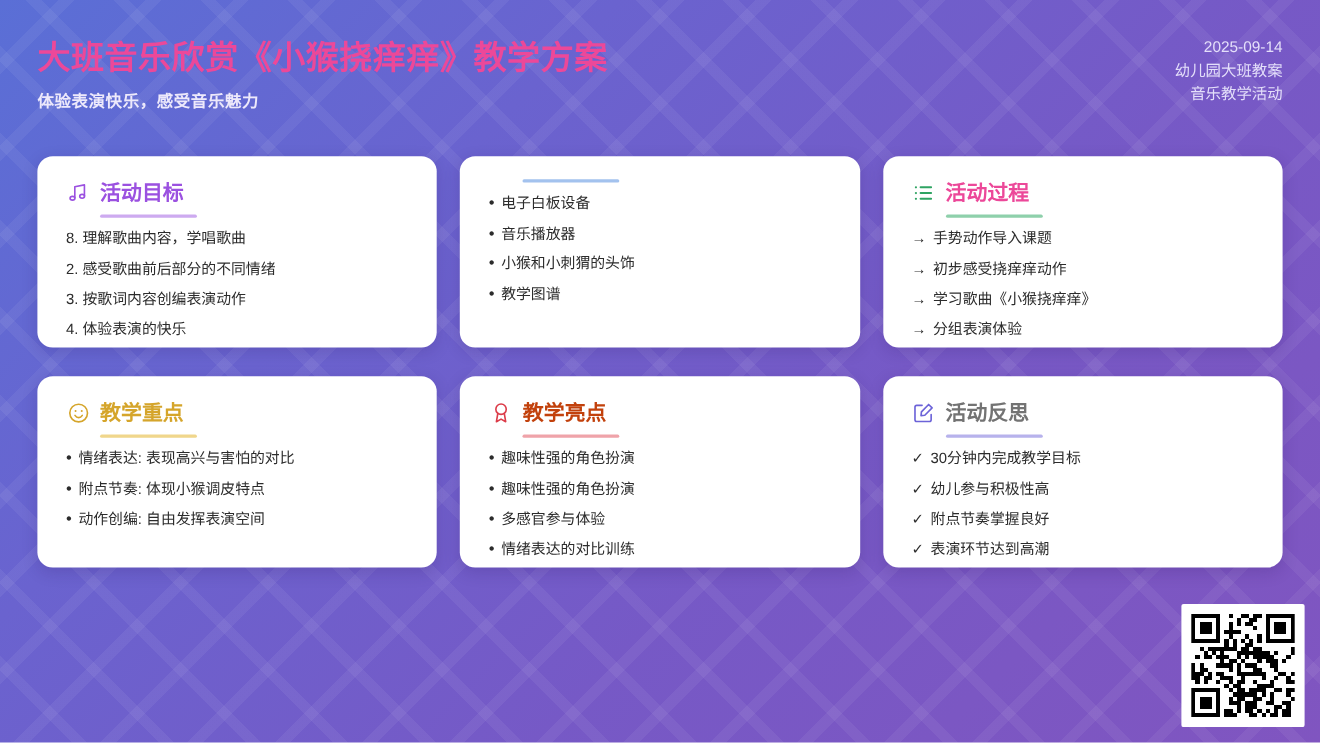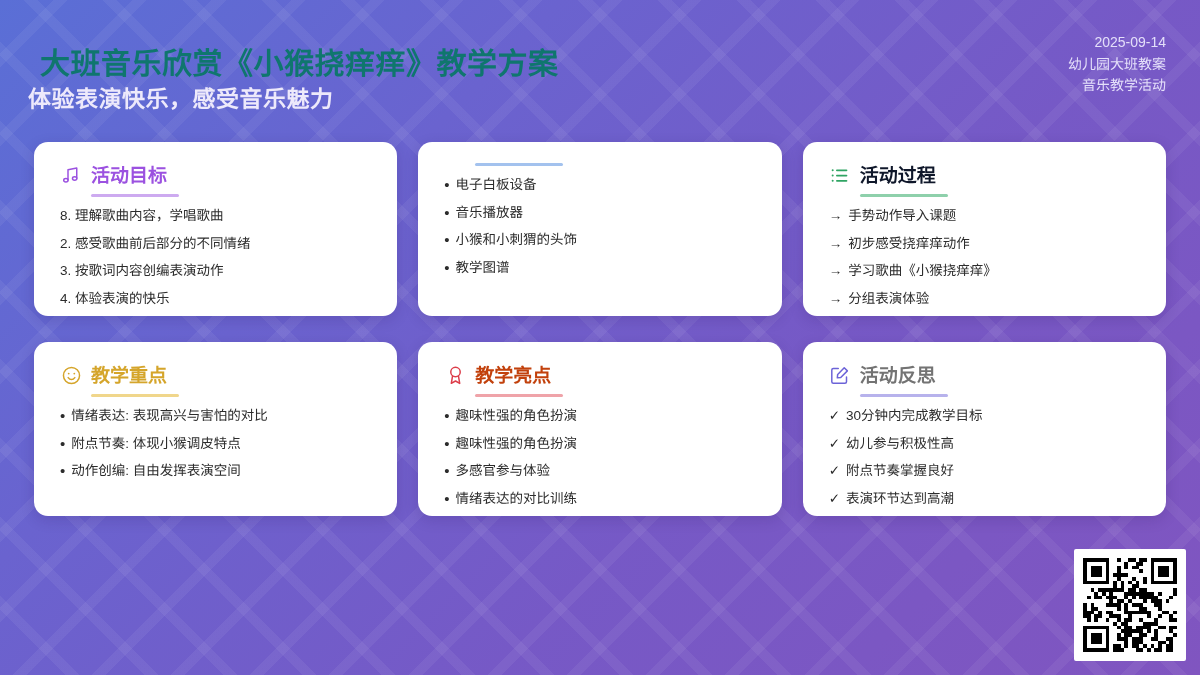--- a/index.html
+++ b/index.html
@@ -22,27 +22,27 @@
         rgba(255,255,255,0.055) 46px,
         rgba(255,255,255,0.055) 56px),
       linear-gradient(135deg,#5a6fd6 0%,#6a63cf 30%,#7659c6 62%,#8055c0 100%);
   }
 
   
   .header {
     position:absolute; left:0; top:0; width:1200px; height:128px;
   }
   .title {
-    position:absolute; left:40px; top:28px;
-    font-size:30px; font-weight:bold; color:#0f766e;
-    letter-spacing:0.5px; white-space:nowrap;margin-top:11px;
+    position:absolute; left:34px; top:28px;
+    font-size:30px; font-weight:bold; color:#ec4899;
+    letter-spacing:0.5px; white-space:nowrap;
   }
   .subtitle {
-    position:absolute; left:28px; top:80px;
-    font-size:23px; font-weight:bold; color:#ede9fb;
+    position:absolute; left:34px; top:80px;
+    font-size:15px; font-weight:bold; color:#ede9fb;
     letter-spacing:0.5px; white-space:nowrap;
   }
   .meta {
     position:absolute; right:34px; top:32px;
     text-align:right; line-height:1.55;
   }
   .meta-line { font-size:14px; color:#e4dffa; white-space:nowrap; }
 
   
   .grid {
@@ -75,21 +75,21 @@
   .items li {
     font-size:13.5px; color:#2c2c2c; line-height:1.52;
     margin-bottom:7px; display:flex; gap:6px; white-space:nowrap;
   }
   .marker { flex:none; color:#2c2c2c; }
   .marker.dot { font-size:15px; line-height:1.35; }
 
   
   .t-purple  .card-title { color:#9b51e0; } .t-purple  .title-rule { background:#cdaaf0; }
   .t-blue    .card-title { color:#3b72d4; } .t-blue    .title-rule { background:#a3c2ee; }
-  .t-green   .card-title { color:#0f172a; } .t-green   .title-rule { background:#8ed0ab; }
+  .t-green   .card-title { color:#ec4899; } .t-green   .title-rule { background:#8ed0ab; }
   .t-yellow  .card-title { color:#d5a52b; } .t-yellow  .title-rule { background:#f0d68b; }
   .t-red     .card-title { color:#c2410c; } .t-red     .title-rule { background:#efa3a9; }
   .t-indigo  .card-title { color:#737373; } .t-indigo  .title-rule { background:#b7b2ec; }
 
   
   .qr-wrap {
     position:absolute; right:14px; bottom:14px;
     width:112px; height:112px; background:#ffffff;
     padding:9px; border-radius:2px;
   }

